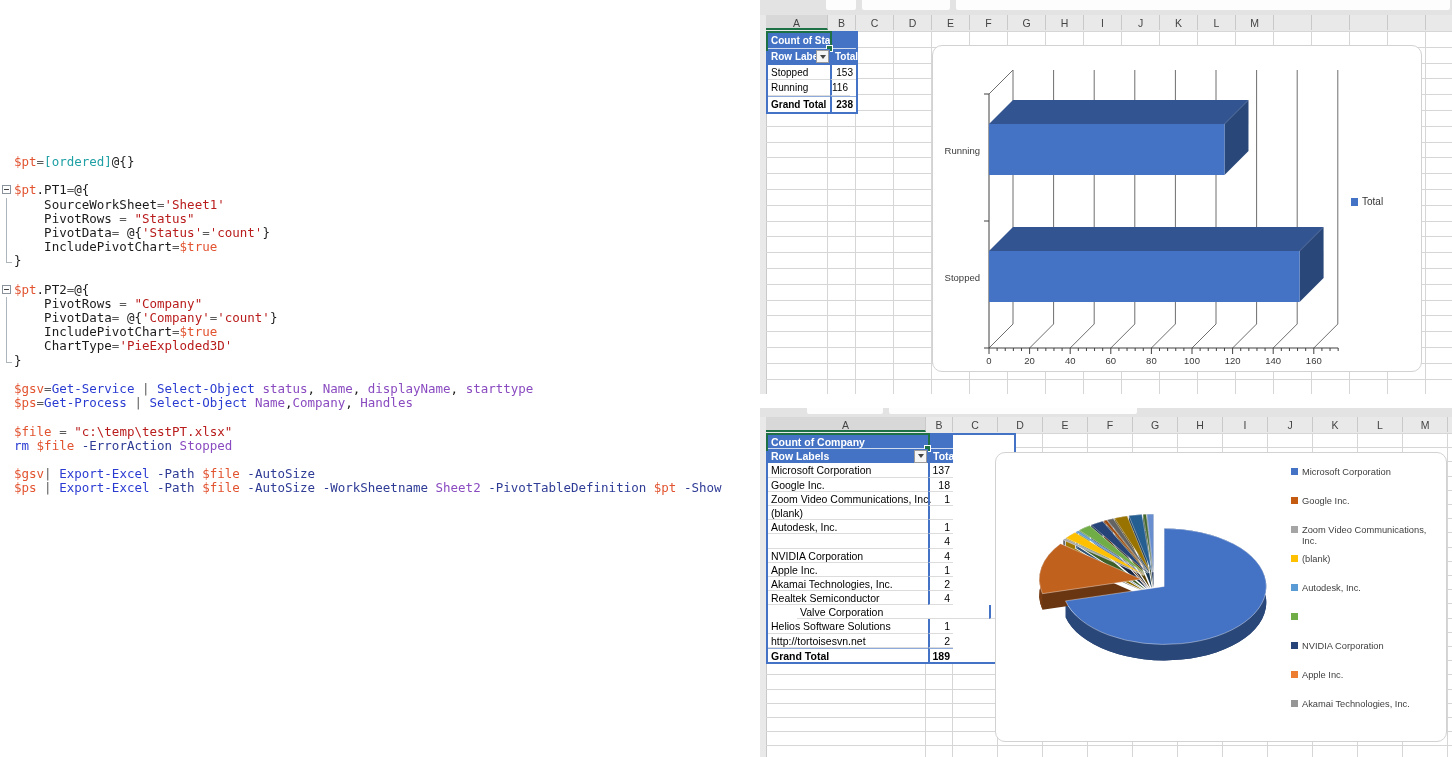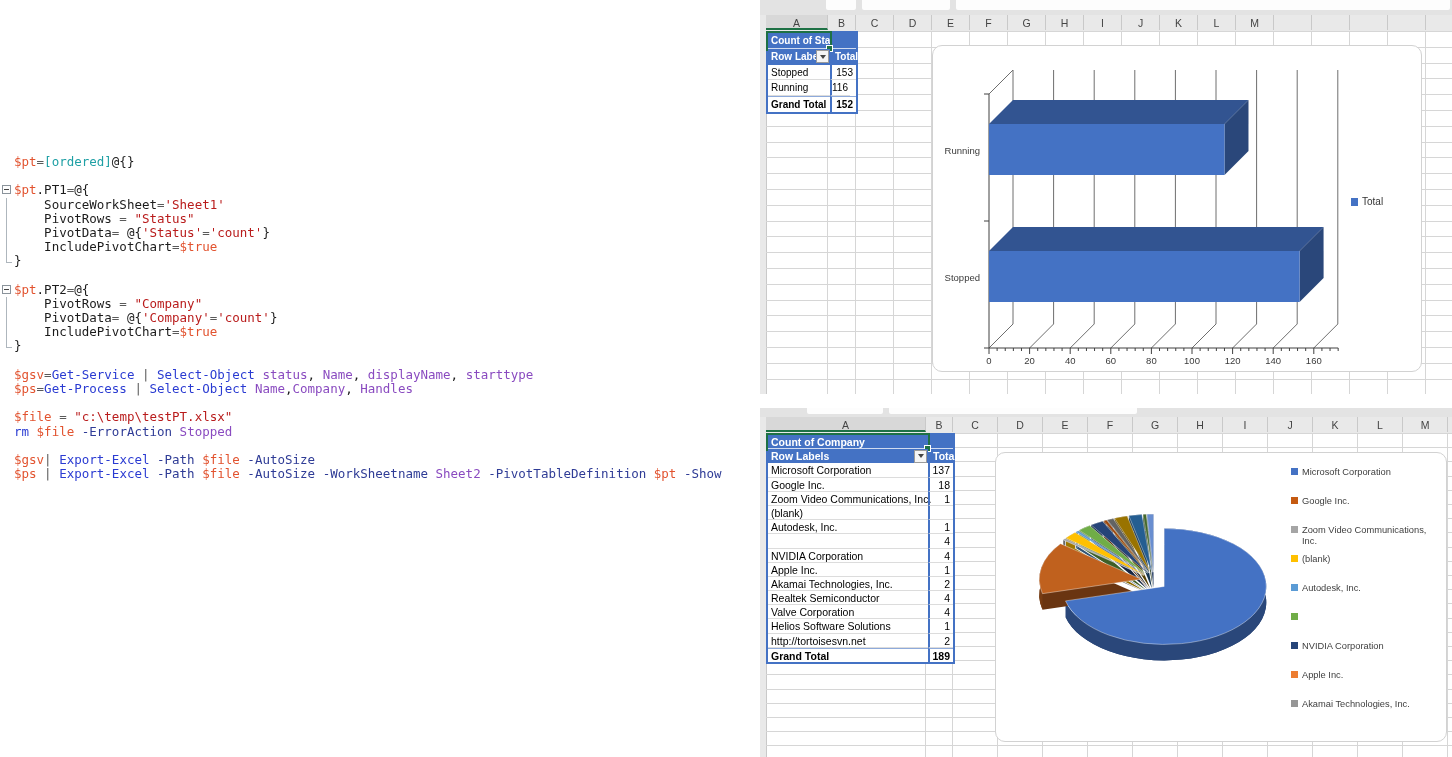--- a/index.html
+++ b/index.html
@@ -67,20 +67,21 @@
       <div class="code-line"><span class="gutter"><span class="gut-cont"></span></span><span class="code-text"><span class="tok-pl">    SourceWorkSheet</span><span class="tok-o">=</span><span class="tok-s">'Sheet1'</span></span></div>
       <div class="code-line"><span class="gutter"><span class="gut-cont"></span></span><span class="code-text"><span class="tok-pl">    PivotRows </span><span class="tok-o">=</span><span class="tok-pl"> </span><span class="tok-s">"Status"</span></span></div>
       <div class="code-line"><span class="gutter"><span class="gut-cont"></span></span><span class="code-text"><span class="tok-pl">    PivotData</span><span class="tok-o">=</span><span class="tok-pl"> @{</span><span class="tok-s">'Status'</span><span class="tok-o">=</span><span class="tok-s">'count'</span><span class="tok-pl">}</span></span></div>
       <div class="code-line"><span class="gutter"><span class="gut-cont"></span></span><span class="code-text"><span class="tok-pl">    IncludePivotChart</span><span class="tok-o">=</span><span class="tok-v">$true</span></span></div>
       <div class="code-line"><span class="gutter"><span class="gut-end"></span></span><span class="code-text"><span class="tok-pl">}</span></span></div>
       <div class="code-line"><span class="gutter"></span><span class="code-text"></span></div>
       <div class="code-line"><span class="gutter"><span class="fold-box"></span></span><span class="code-text"><span class="tok-v">$pt</span><span class="tok-pl">.PT2</span><span class="tok-o">=</span><span class="tok-pl">@{</span></span></div>
       <div class="code-line"><span class="gutter"><span class="gut-cont"></span></span><span class="code-text"><span class="tok-pl">    PivotRows </span><span class="tok-o">=</span><span class="tok-pl"> </span><span class="tok-s">"Company"</span></span></div>
       <div class="code-line"><span class="gutter"><span class="gut-cont"></span></span><span class="code-text"><span class="tok-pl">    PivotData</span><span class="tok-o">=</span><span class="tok-pl"> @{</span><span class="tok-s">'Company'</span><span class="tok-o">=</span><span class="tok-s">'count'</span><span class="tok-pl">}</span></span></div>
       <div class="code-line"><span class="gutter"><span class="gut-cont"></span></span><span class="code-text"><span class="tok-pl">    IncludePivotChart</span><span class="tok-o">=</span><span class="tok-v">$true</span></span></div>
+      <div class="code-line"><span class="gutter"><span class="gut-cont"></span></span><span class="code-text"><span class="tok-pl">    ChartType</span><span class="tok-o">=</span><span class="tok-s">'PieExploded3D'</span></span></div>
       <div class="code-line"><span class="gutter"><span class="gut-end"></span></span><span class="code-text"><span class="tok-pl">}</span></span></div>
       <div class="code-line"><span class="gutter"></span><span class="code-text"></span></div>
       <div class="code-line"><span class="gutter"></span><span class="code-text"><span class="tok-v">$gsv</span><span class="tok-o">=</span><span class="tok-c">Get-Service</span><span class="tok-pl"> </span><span class="tok-o">|</span><span class="tok-pl"> </span><span class="tok-c">Select-Object</span><span class="tok-pl"> </span><span class="tok-a">status</span><span class="tok-pl">, </span><span class="tok-a">Name</span><span class="tok-pl">, </span><span class="tok-a">displayName</span><span class="tok-pl">, </span><span class="tok-a">starttype</span></span></div>
       <div class="code-line"><span class="gutter"></span><span class="code-text"><span class="tok-v">$ps</span><span class="tok-o">=</span><span class="tok-c">Get-Process</span><span class="tok-pl"> </span><span class="tok-o">|</span><span class="tok-pl"> </span><span class="tok-c">Select-Object</span><span class="tok-pl"> </span><span class="tok-a">Name</span><span class="tok-pl">,</span><span class="tok-a">Company</span><span class="tok-pl">, </span><span class="tok-a">Handles</span></span></div>
       <div class="code-line"><span class="gutter"></span><span class="code-text"></span></div>
       <div class="code-line"><span class="gutter"></span><span class="code-text"><span class="tok-v">$file</span><span class="tok-pl"> </span><span class="tok-o">=</span><span class="tok-pl"> </span><span class="tok-s">"c:\temp\testPT.xlsx"</span></span></div>
       <div class="code-line"><span class="gutter"></span><span class="code-text"><span class="tok-c">rm</span><span class="tok-pl"> </span><span class="tok-v">$file</span><span class="tok-pl"> </span><span class="tok-pr">-ErrorAction</span><span class="tok-pl"> </span><span class="tok-a">Stopped</span></span></div>
       <div class="code-line"><span class="gutter"></span><span class="code-text"></span></div>
       <div class="code-line"><span class="gutter"></span><span class="code-text"><span class="tok-v">$gsv</span><span class="tok-o">|</span><span class="tok-pl"> </span><span class="tok-c">Export-Excel</span><span class="tok-pl"> </span><span class="tok-pr">-Path</span><span class="tok-pl"> </span><span class="tok-v">$file</span><span class="tok-pl"> </span><span class="tok-pr">-AutoSize</span></span></div>
       <div class="code-line"><span class="gutter"></span><span class="code-text"><span class="tok-v">$ps</span><span class="tok-pl"> </span><span class="tok-o">|</span><span class="tok-pl"> </span><span class="tok-c">Export-Excel</span><span class="tok-pl"> </span><span class="tok-pr">-Path</span><span class="tok-pl"> </span><span class="tok-v">$file</span><span class="tok-pl"> </span><span class="tok-pr">-AutoSize</span><span class="tok-pl"> </span><span class="tok-pr">-WorkSheetname</span><span class="tok-pl"> </span><span class="tok-a">Sheet2</span><span class="tok-pl"> </span><span class="tok-pr">-PivotTableDefinition</span><span class="tok-pl"> </span><span class="tok-v">$pt</span><span class="tok-pl"> </span><span class="tok-pr">-Show</span></span></div>
@@ -149,21 +150,21 @@
         <div class="pv-row ">
           <div class="pv-a pv-data" style="width: 62px; height: 15.8px; line-height: 15.8px;">Stopped</div>
           <div class="pv-b pv-data" style="width: 26px; height: 15.8px; line-height: 15.8px;">153</div>
         </div>
         <div class="pv-row ">
           <div class="pv-a pv-data" style="width: 62px; height: 15.8px; line-height: 15.8px;">Running</div>
           <div class="pv-b pv-data" style="width: 20px; height: 15.8px; line-height: 15.8px;">116</div>
         </div>
         <div class="pv-row ">
           <div class="pv-a pv-grand" style="width: 62px; height: 15.8px; line-height: 15.8px;">Grand Total</div>
-          <div class="pv-b pv-grand" style="width: 26px; height: 15.8px; line-height: 15.8px;">152</div>
+          <div class="pv-b pv-grand" style="width: 26px; height: 15.8px; line-height: 15.8px;">238</div>
         </div>
       </div>
     <div class="chartbox" id="s1-chartbox" style="left:172px;top:45px;width:488px;height:325px;">
       <svg id="barchart" width="488" height="325" viewBox="0 0 488 325">
           <line x1="80" y1="24" x2="80" y2="278" stroke="#6E6E6E" stroke-width="1"></line>
           <line x1="56" y1="302" x2="80" y2="278" stroke="#6E6E6E" stroke-width="1"></line>
           <line x1="120.6" y1="24" x2="120.6" y2="278" stroke="#6E6E6E" stroke-width="1"></line>
           <line x1="96.6" y1="302" x2="120.6" y2="278" stroke="#6E6E6E" stroke-width="1"></line>
           <line x1="161.2" y1="24" x2="161.2" y2="278" stroke="#6E6E6E" stroke-width="1"></line>
           <line x1="137.2" y1="302" x2="161.2" y2="278" stroke="#6E6E6E" stroke-width="1"></line>
@@ -339,21 +340,21 @@
         </div>
         <div class="pv-row ">
           <div class="pv-a pv-data" style="width: 160px; height: 14.2px; line-height: 14.2px;">Akamai Technologies, Inc.</div>
           <div class="pv-b pv-data" style="width: 25px; height: 14.2px; line-height: 14.2px;">2</div>
         </div>
         <div class="pv-row ">
           <div class="pv-a pv-data" style="width: 160px; height: 14.2px; line-height: 14.2px;">Realtek Semiconductor</div>
           <div class="pv-b pv-data" style="width: 25px; height: 14.2px; line-height: 14.2px;">4</div>
         </div>
         <div class="pv-row ">
-          <div class="pv-a pv-data" style="width: 160px; height: 14.2px; line-height: 14.2px;">Valve Corporation</div>
+          <div class="pv-a pv-data" style="width: 192px; height: 14.2px; line-height: 14.2px; margin-left: 29px;">Valve Corporation</div>
           <div class="pv-b pv-data" style="width: 25px; height: 14.2px; line-height: 14.2px;">4</div>
         </div>
         <div class="pv-row ">
           <div class="pv-a pv-data" style="width: 160px; height: 14.2px; line-height: 14.2px;">Helios Software Solutions</div>
           <div class="pv-b pv-data" style="width: 25px; height: 14.2px; line-height: 14.2px;">1</div>
         </div>
         <div class="pv-row ">
           <div class="pv-a pv-data" style="width: 160px; height: 14.2px; line-height: 14.2px;">http://tortoisesvn.net</div>
           <div class="pv-b pv-data" style="width: 25px; height: 14.2px; line-height: 14.2px;">2</div>
         </div>

